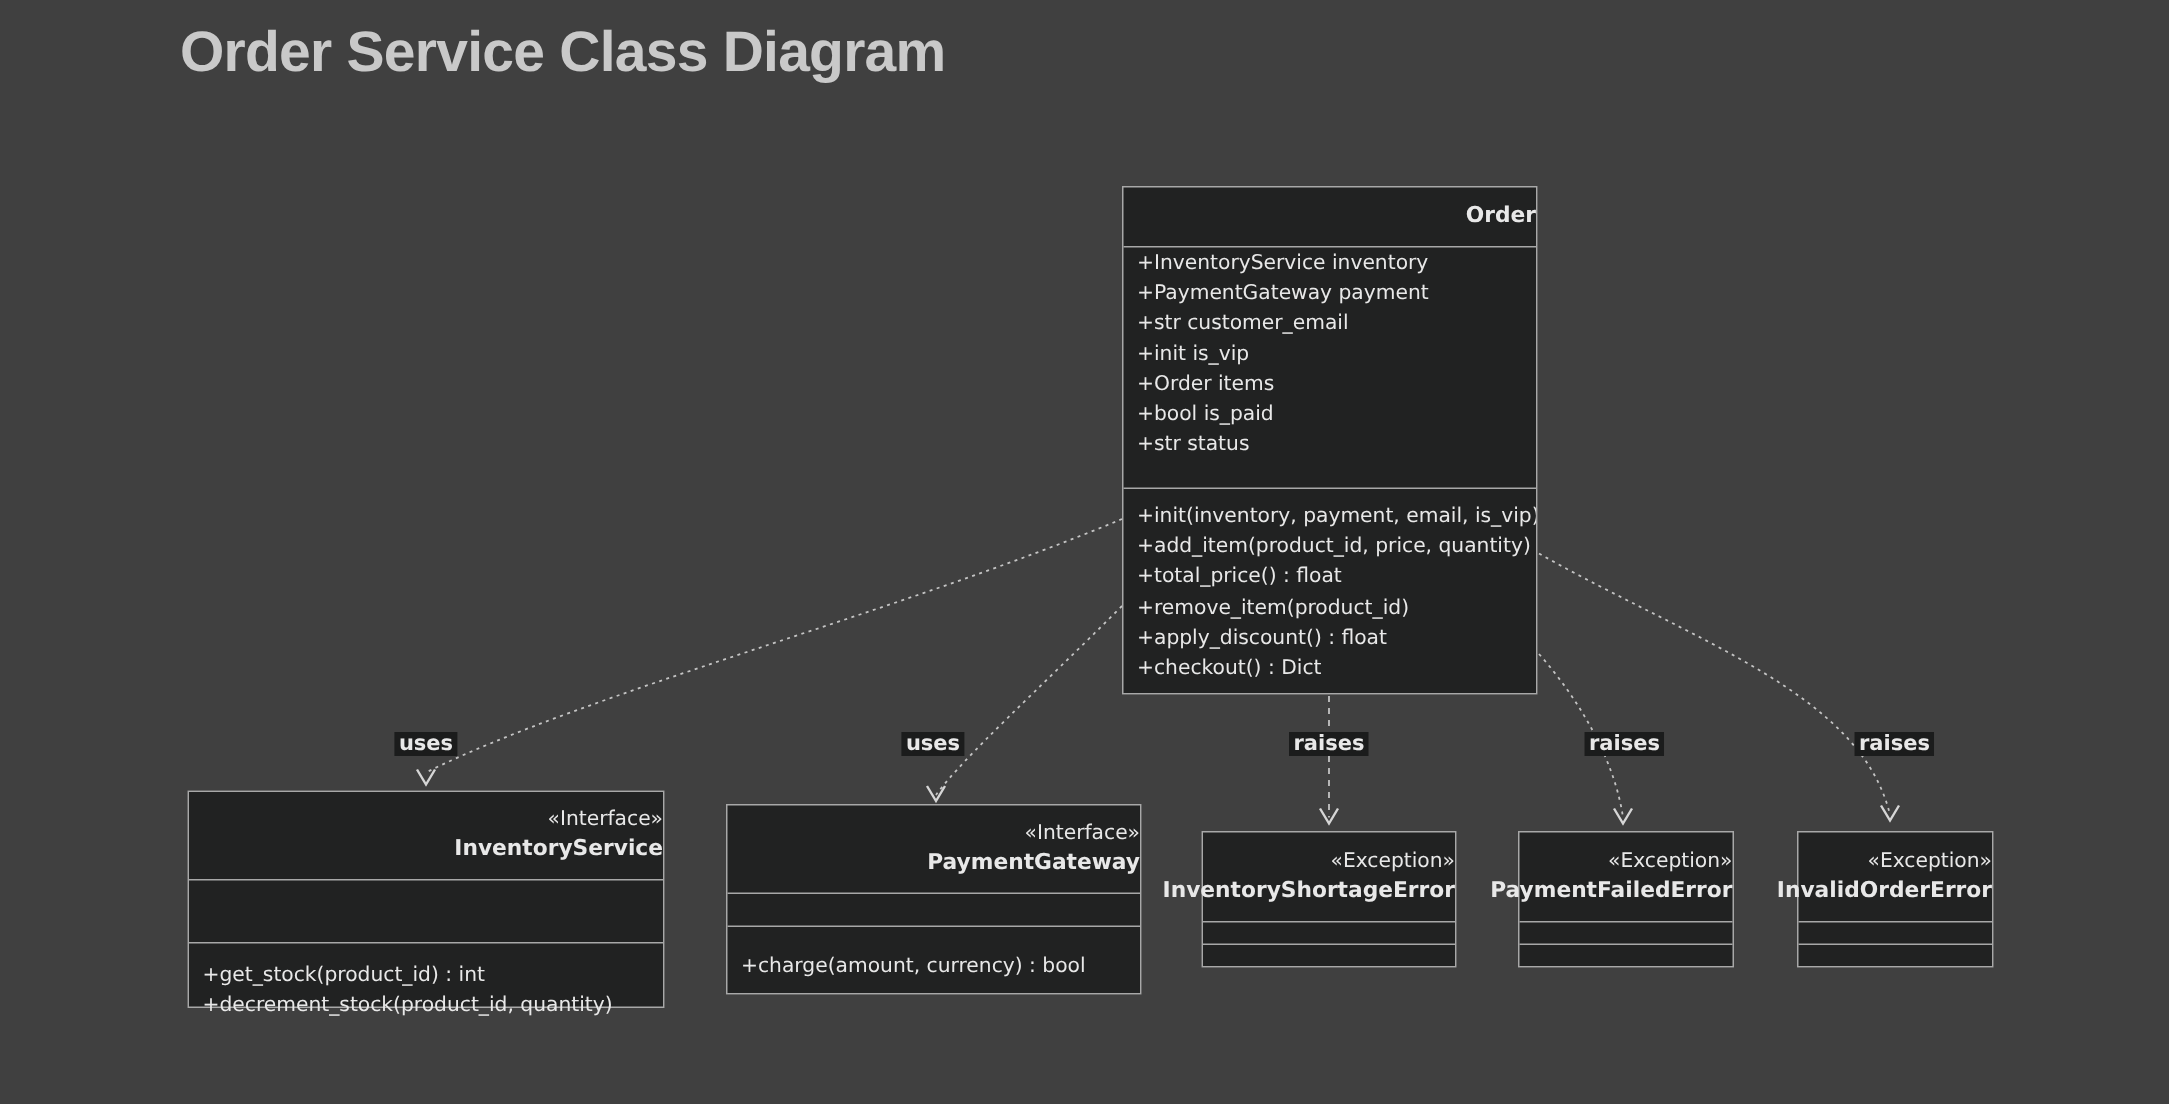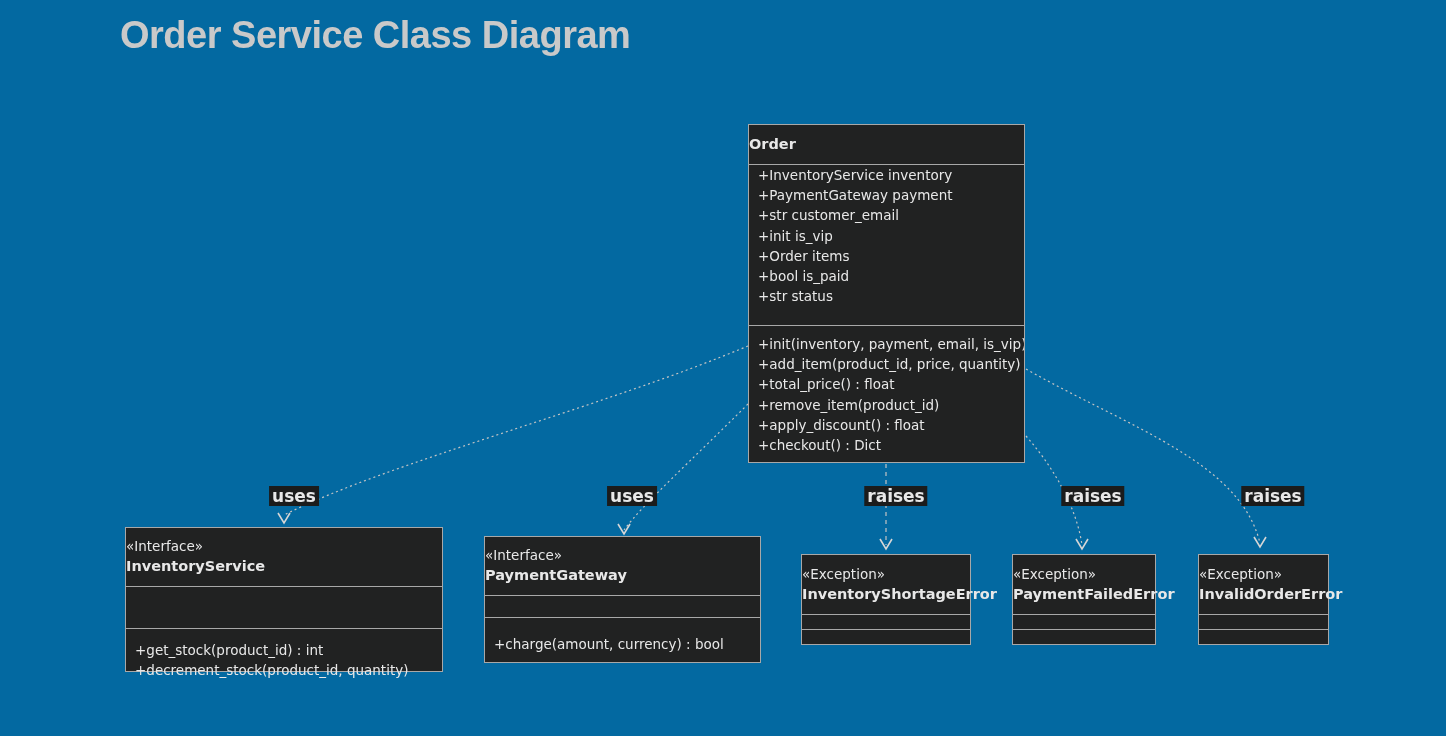--- a/index.html
+++ b/index.html
@@ -1,40 +1,40 @@
 <!DOCTYPE html>
 <html><head>
 <meta charset="utf-8">
 <style>
   html,body{margin:0;padding:0;background:#1b1c1c;}
   .canvas{
-    position:relative;width:1446px;height:736px;background:#0369a1;overflow:hidden;
+    position:relative;width:1446px;height:736px;background:#404040;overflow:hidden;
     font-family:"DejaVu Sans",sans-serif;
   }
   .diagram-title{
     position:absolute;left:120px;top:14px;
     font-family:"Liberation Sans",sans-serif;font-weight:bold;font-size:38px;
     letter-spacing:-0.5px;color:#c9c9c9;white-space:nowrap;
   }
   svg.edges{position:absolute;left:0;top:0;}
   svg.edges path{fill:none;stroke:#c4c4c4;stroke-width:1.2;}
   svg.edges path.curve{stroke-dasharray:2,3;}
   svg.edges path.straight{stroke-dasharray:4,4;}
   svg.edges polyline{fill:none;stroke:#d6d6d6;stroke-width:1.6;}
   .edge-label{
     position:absolute;transform:translate(-50%,-50%);
-    background:#1b1c1c;color:#e8e8e8;font-size:17px;font-weight:600;
-    padding:0 3px;white-space:nowrap;margin-left:10px;
+    background:#1b1c1c;color:#e8e8e8;font-size:14px;font-weight:600;
+    padding:0 3px;white-space:nowrap;
   }
   .class-box{
     position:absolute;box-sizing:border-box;
     background:#212222;border:1px solid #a8a8a8;color:#e8e8e8;
   }
   .class-header{
-    display:flex;flex-direction:column;align-items:flex-start;justify-content:center;
+    display:flex;flex-direction:column;align-items:flex-end;justify-content:center;
     box-sizing:border-box;text-align:center;
   }
   .class-annotation{font-size:13.5px;line-height:19px;}
   .class-name{font-size:14.5px;font-weight:bold;line-height:21px;}
   .section{box-sizing:border-box;border-top:1px solid #a8a8a8;overflow:hidden;}
   .member{
     height:20.2px;line-height:20.2px;font-size:13.5px;
     padding:0 9px;white-space:nowrap;color:#e8e8e8;
   }
 </style>

